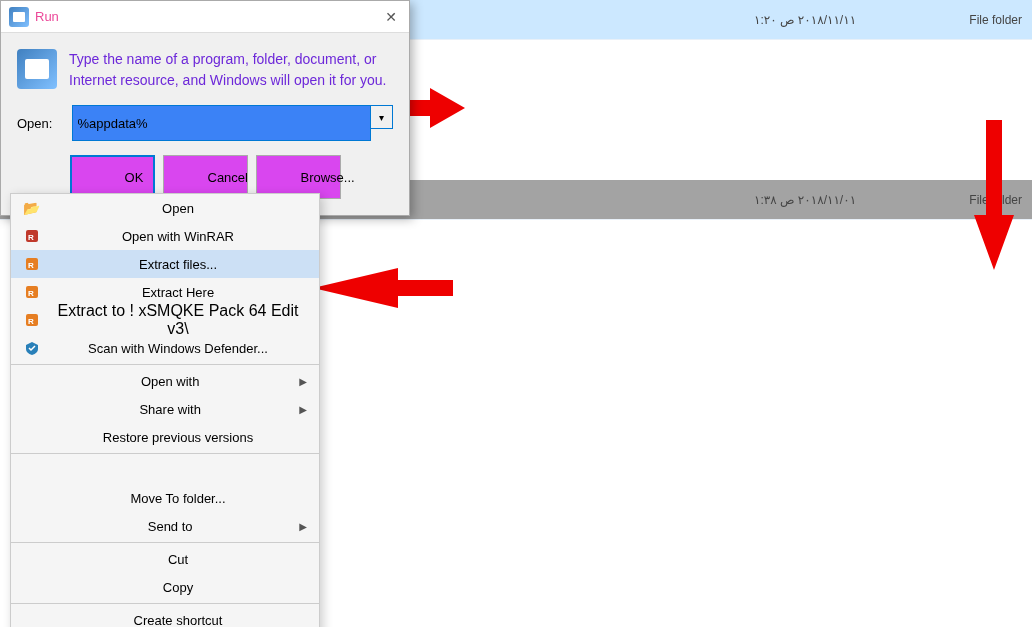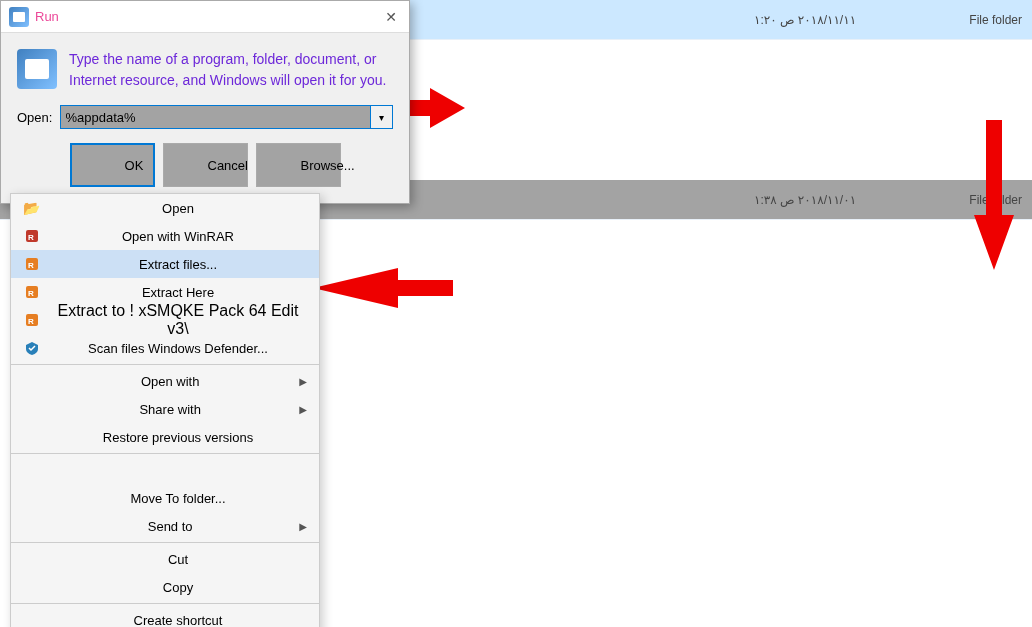--- a/index.html
+++ b/index.html
@@ -160,26 +160,27 @@
     }
     .run-open-label {
       font-size: 13px;
     }
     .run-input-container {
       display: flex;
       flex: 1;
     }
     .run-input {
       flex: 1;
-      height: 24px;
+      height: 36px;
       border: 1px solid #0078d4;
       padding: 0 4px;
       font-size: 13px;
-      background: #a3a3a3;
+      background: #3b82f6;
       outline: none;
+      margin-left: 12px;
     }
     .run-dropdown-btn {
       width: 22px;
       height: 24px;
       border: 1px solid #0078d4;
       border-left: none;
       background: #f0f0f0;
       cursor: pointer;
       display: flex;
       align-items: center;
@@ -188,21 +189,21 @@
     }
     .run-buttons {
       display: flex;
       gap: 8px;
       justify-content: center;
     }
     .run-btn {
       width: 85px;
       height: 44px;
       border: 1px solid #aaa;
-      background: #a3a3a3;
+      background: #d946ef;
       cursor: pointer;
       font-size: 13px;
       padding-left: 44px;
     }
     .run-btn.ok {
       border: 2px solid #0078d4;
     }
 
     
     .context-menu {
@@ -395,21 +396,21 @@
     <span class="ctx-label" style="font-size:16px;">Extract to !  xSMQKE Pack 64 Edit v3\</span>
   </div>
 
   <div class="ctx-item">
     <div class="ctx-icon">
       <svg width="16" height="16" viewBox="0 0 16 16">
           <path d="M8 2 L14 5 L14 9 Q14 13 8 15 Q2 13 2 9 L2 5 Z" fill="#2980b9"></path>
           <path d="M5 8 L7 10 L11 6" stroke="white" stroke-width="1.5" fill="none"></path>
         </svg>
     </div>
-    <span class="ctx-label">Scan files Windows Defender...</span>
+    <span class="ctx-label">Scan with Windows Defender...</span>
   </div>
 
   <div class="ctx-separator"></div>
 
   <div class="ctx-item">
     <div class="ctx-icon"></div>
     <span class="ctx-label">Open with</span>
     <span class="ctx-arrow">▶</span>
   </div>
 

